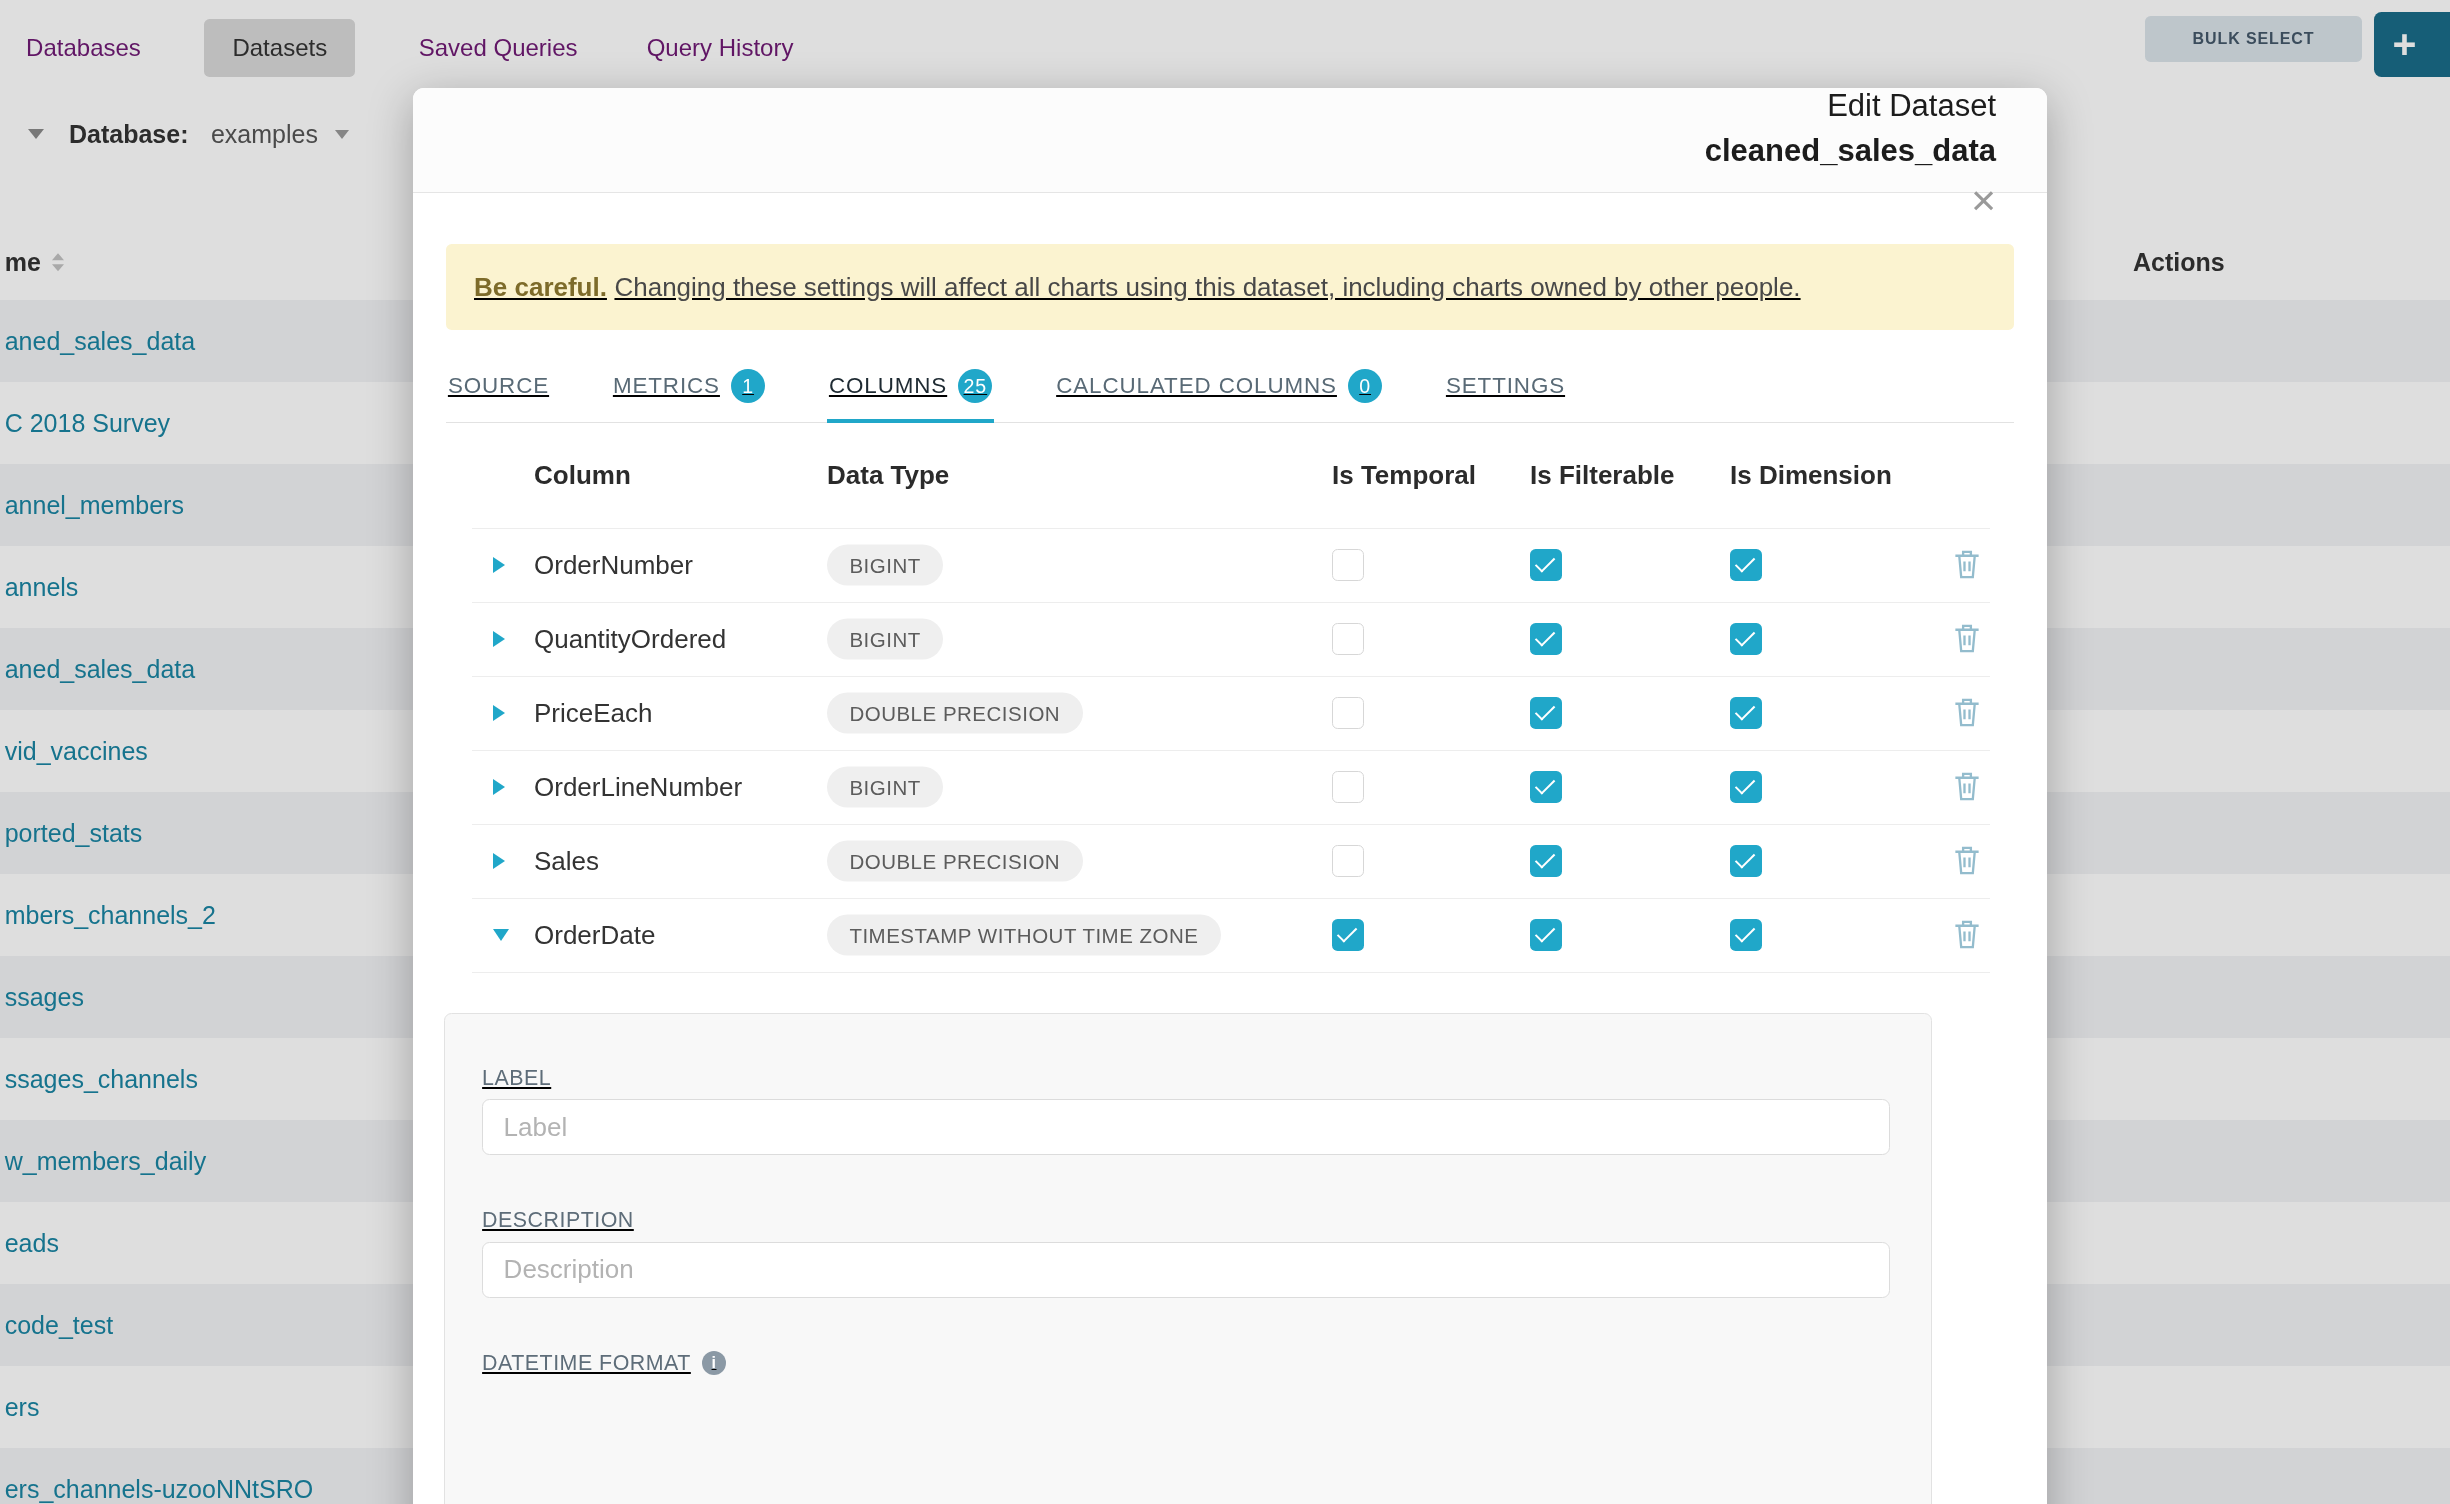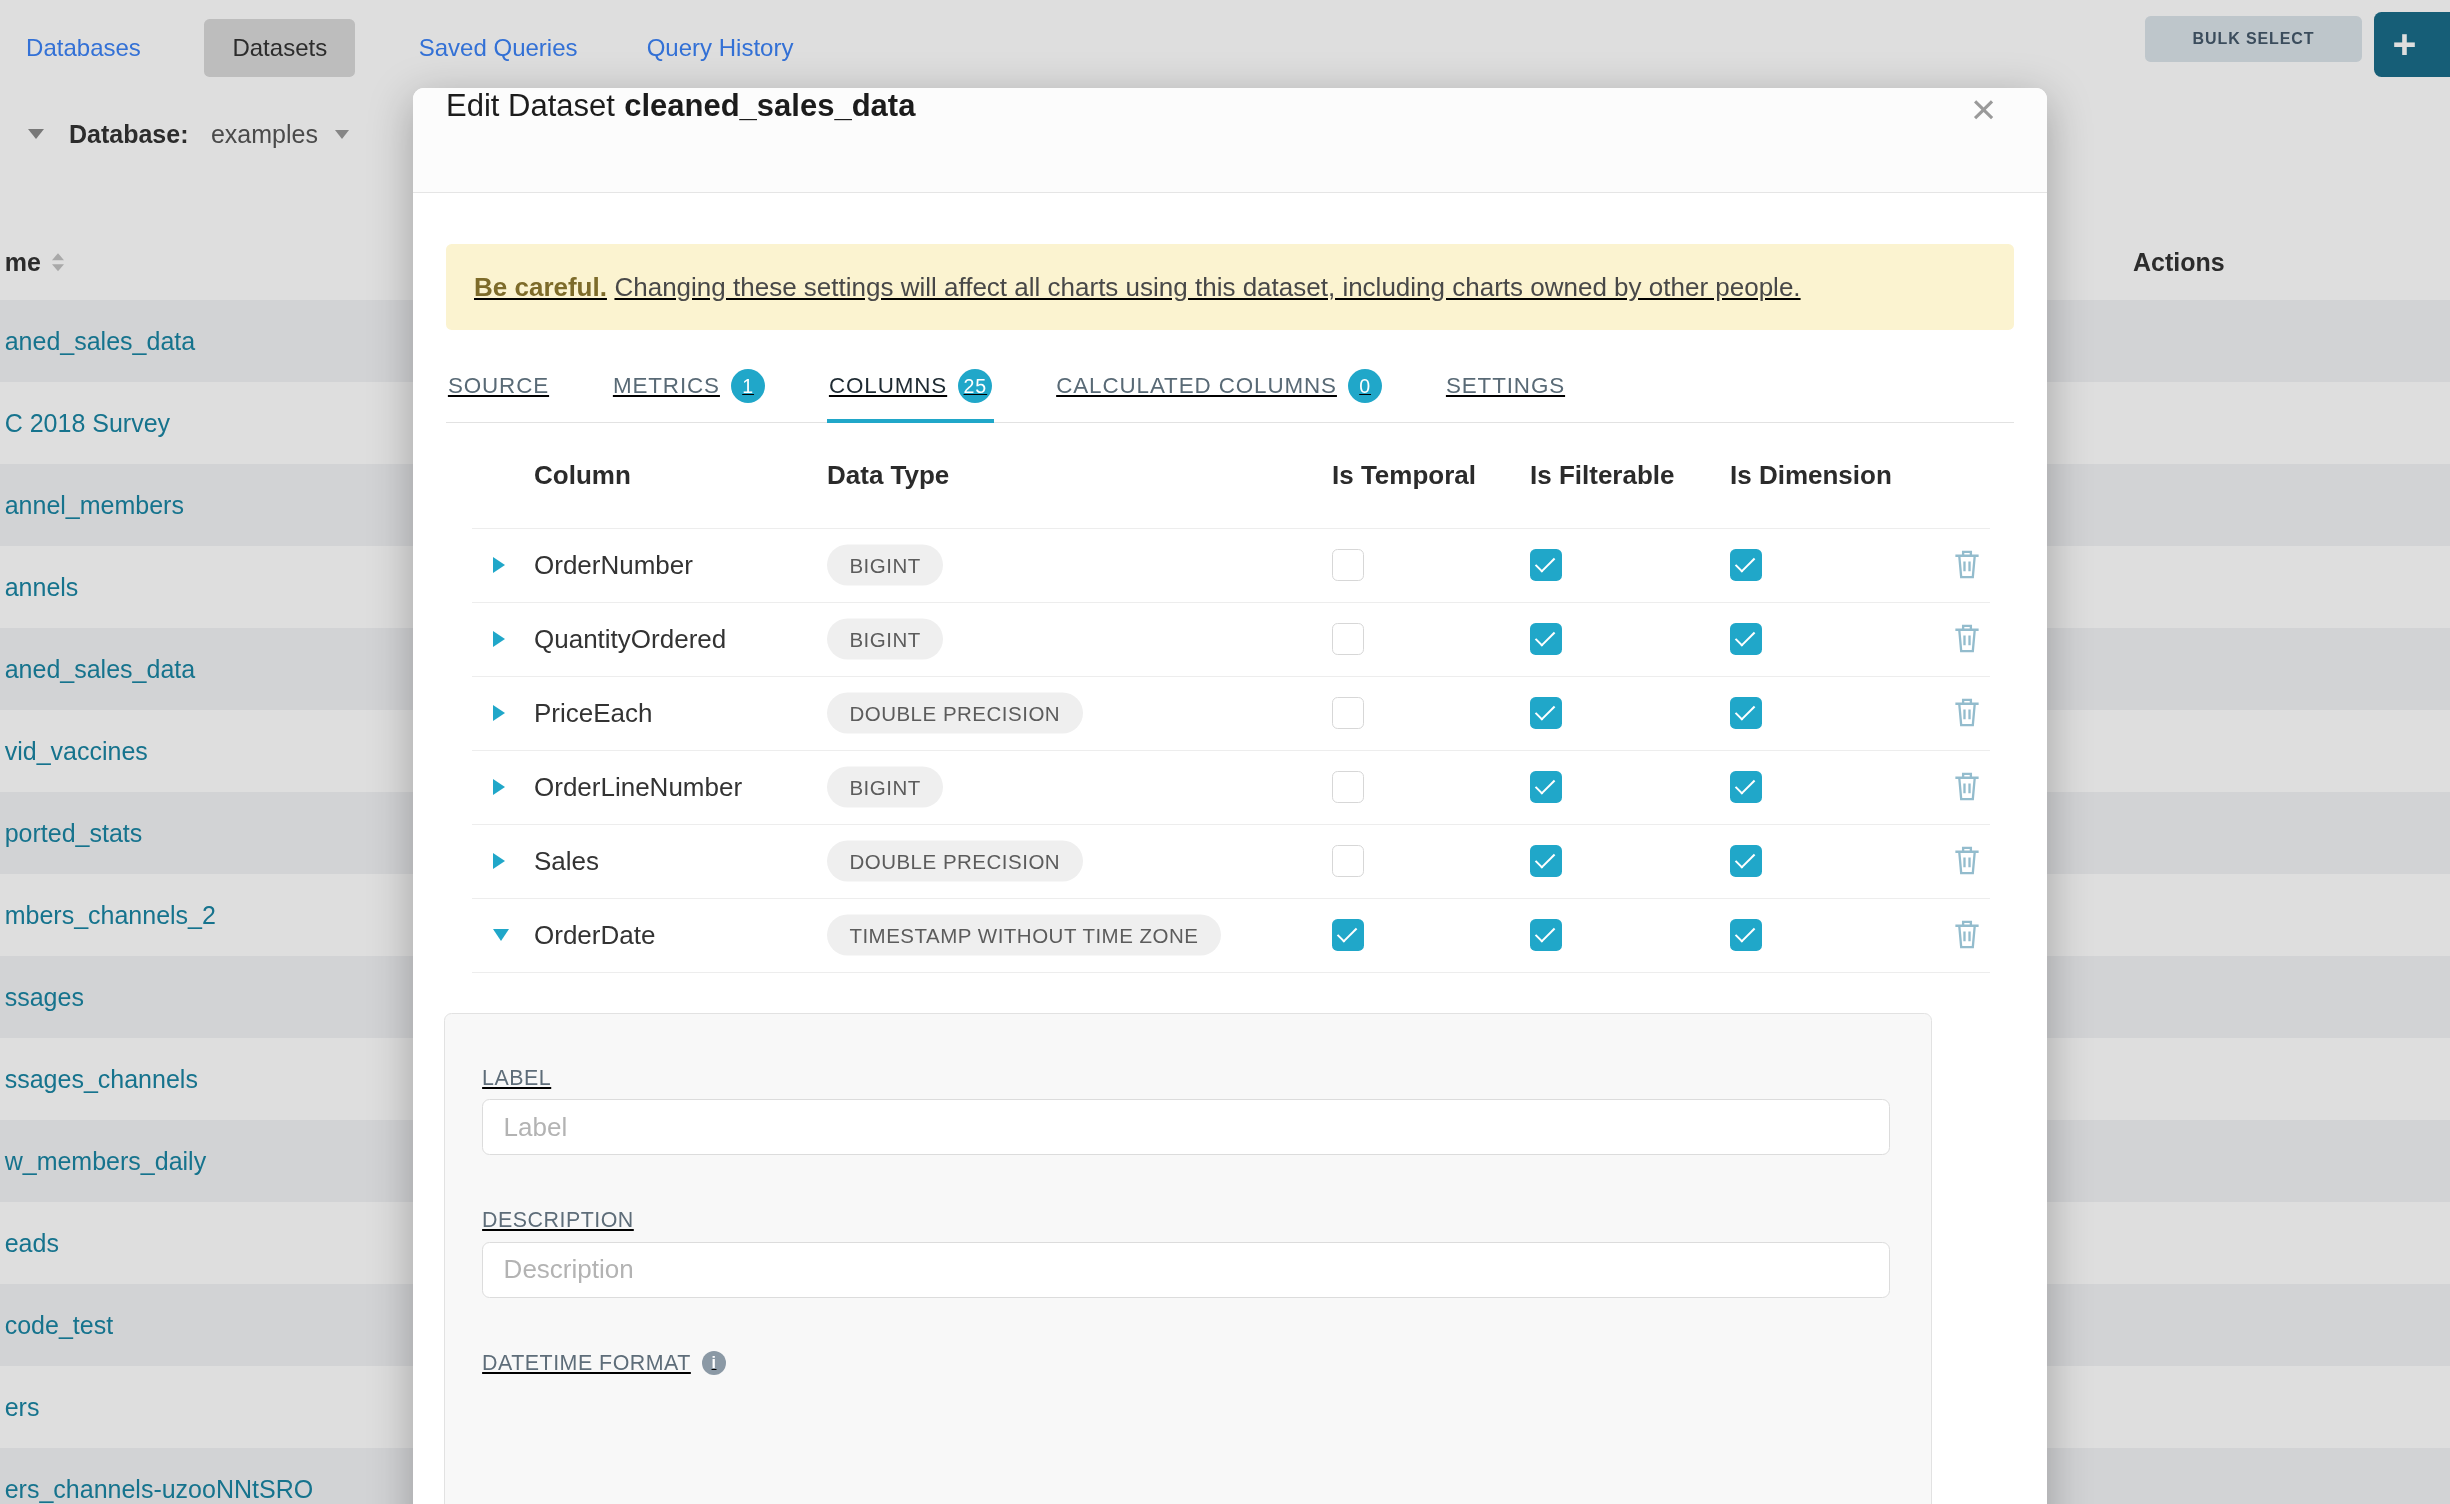--- a/index.html
+++ b/index.html
@@ -7,21 +7,21 @@
     --link:#1a85a3;
     --border:#e6e6e6;
   }
   html,body{margin:0;padding:0;background:#888;}
   .stage{
     position:relative;width:2450px;height:1505px;overflow:hidden;background:#ffffff;
     font-family:"Liberation Sans", sans-serif;
   }
   
   .topnav{position:absolute;top:0;left:0;right:0;height:95px;display:flex;align-items:center;padding-left:20.5px;background:#ffffff;}
-  .nav-item{font-size:24px;color:#3b82f6;margin-right:58px;padding:15px 5.6px;cursor:pointer;white-space:nowrap;}
+  .nav-item{font-size:24px;color:#701a75;margin-right:58px;padding:15px 5.6px;cursor:pointer;white-space:nowrap;}
   .nav-item.active{background:#d9d9d9;border-radius:5.6px;padding:15px 28px;color:#333;}
   .bulk-btn{position:absolute;right:88px;top:16px;width:217px;height:46px;background:#dbe4ea;color:#44586a;
     font-family:"Liberation Sans",sans-serif;font-size:16px;font-weight:700;letter-spacing:0.9px;border:none;border-radius:5.6px;cursor:pointer;}
   .add-btn{position:absolute;right:-13px;top:12px;width:89px;height:65px;background:#1a6d89;border:none;border-radius:7.5px;cursor:pointer;
     color:#fff;display:flex;align-items:center;padding-left:18.6px;}
   .add-btn span{font-size:41px;font-weight:700;color:#fff;line-height:1;}
   .filterbar{position:absolute;top:95px;left:0;right:0;height:78px;display:flex;align-items:center;}
   .tri{display:inline-block;width:0;height:0;}
   .caret-gray{border-left:8.4px solid transparent;border-right:8.4px solid transparent;border-top:10.3px solid #8a8a8a;}
   .filterbar .lead-caret{margin-left:28px;}
@@ -38,22 +38,22 @@
 
   .list-rows{position:absolute;top:300px;left:0;right:0;}
   .list-row{height:82px;display:flex;align-items:center;padding-left:4.7px;}
   .list-row:nth-child(odd){background:#f2f3f5;}
   .row-link{font-size:25px;color:var(--link);text-decoration:none;cursor:pointer;white-space:nowrap;}
 
   
   .overlay{position:absolute;inset:0;background:rgba(0,0,0,0.13);z-index:5;}
   .modal{position:absolute;left:413px;top:88px;width:1634px;height:1454px;background:#fff;border-radius:11.2px;
     box-shadow:0 11.2px 45px rgba(0,0,0,0.28);z-index:10;}
-  .modal-header{height:104px;display:flex;align-items:flex-start;gap:9.3px;padding:0 51px 0 33px;
-    background:#fcfcfc;border-bottom:0.9px solid #e5e5e5;border-radius:11.2px 11.2px 0 0;}
+  .modal-header{height:104px;display:flex;align-items:flex-end;gap:9.3px;padding:0 51px 0 33px;
+    background:#fcfcfc;border-bottom:0.9px solid #e5e5e5;border-radius:11.2px 11.2px 0 0;flex-direction:column;}
   .title-prefix{font-size:31px;color:#1c1c1c;}
   .title-name{font-size:31px;color:#1c1c1c;font-weight:700;}
   .close{margin-left:auto;font-size:43px;color:#9a9a9a;line-height:1;cursor:pointer;}
 
   .modal-body{padding:0 33px;position:relative;text-decoration:underline;}
   .warning{margin-top:51px;height:86px;background:#fbf3d0;border-radius:5.6px;display:flex;align-items:center;
     padding:0 28px;font-size:26px;color:#484848;white-space:nowrap;overflow:hidden;}
   .warning b{color:#7d6b2a;margin-right:7.5px;}
 
   .tabs{display:flex;gap:60px;margin-top:22.4px;border-bottom:0.9px solid #e2e2e2;}

